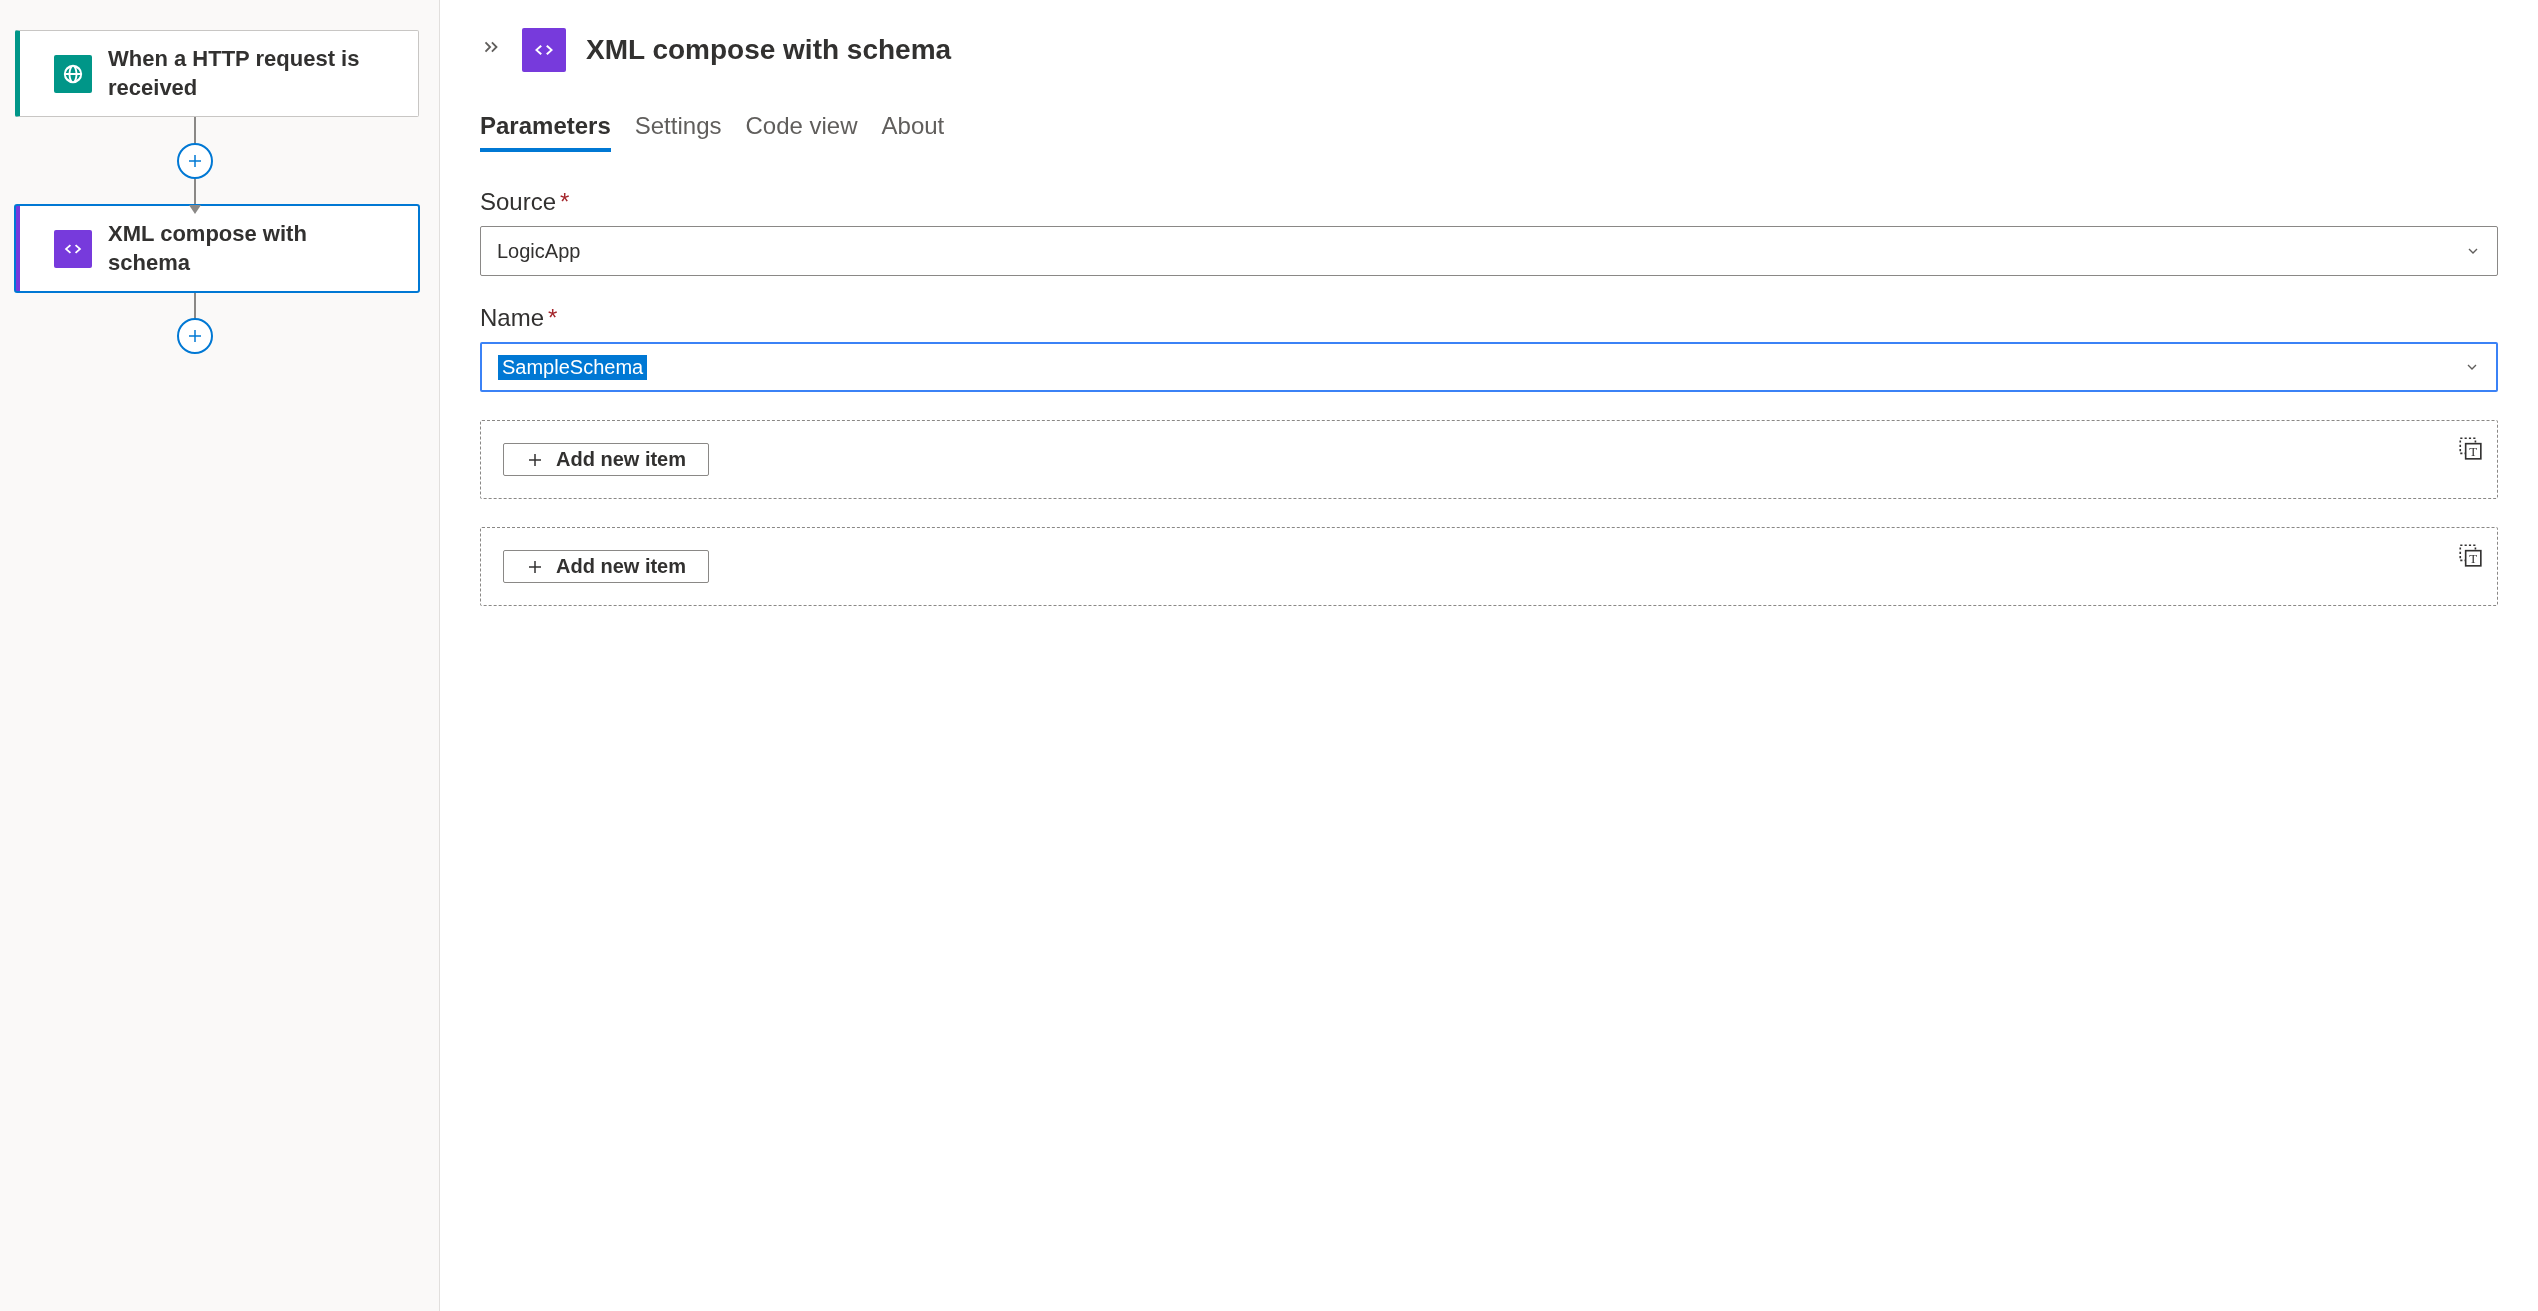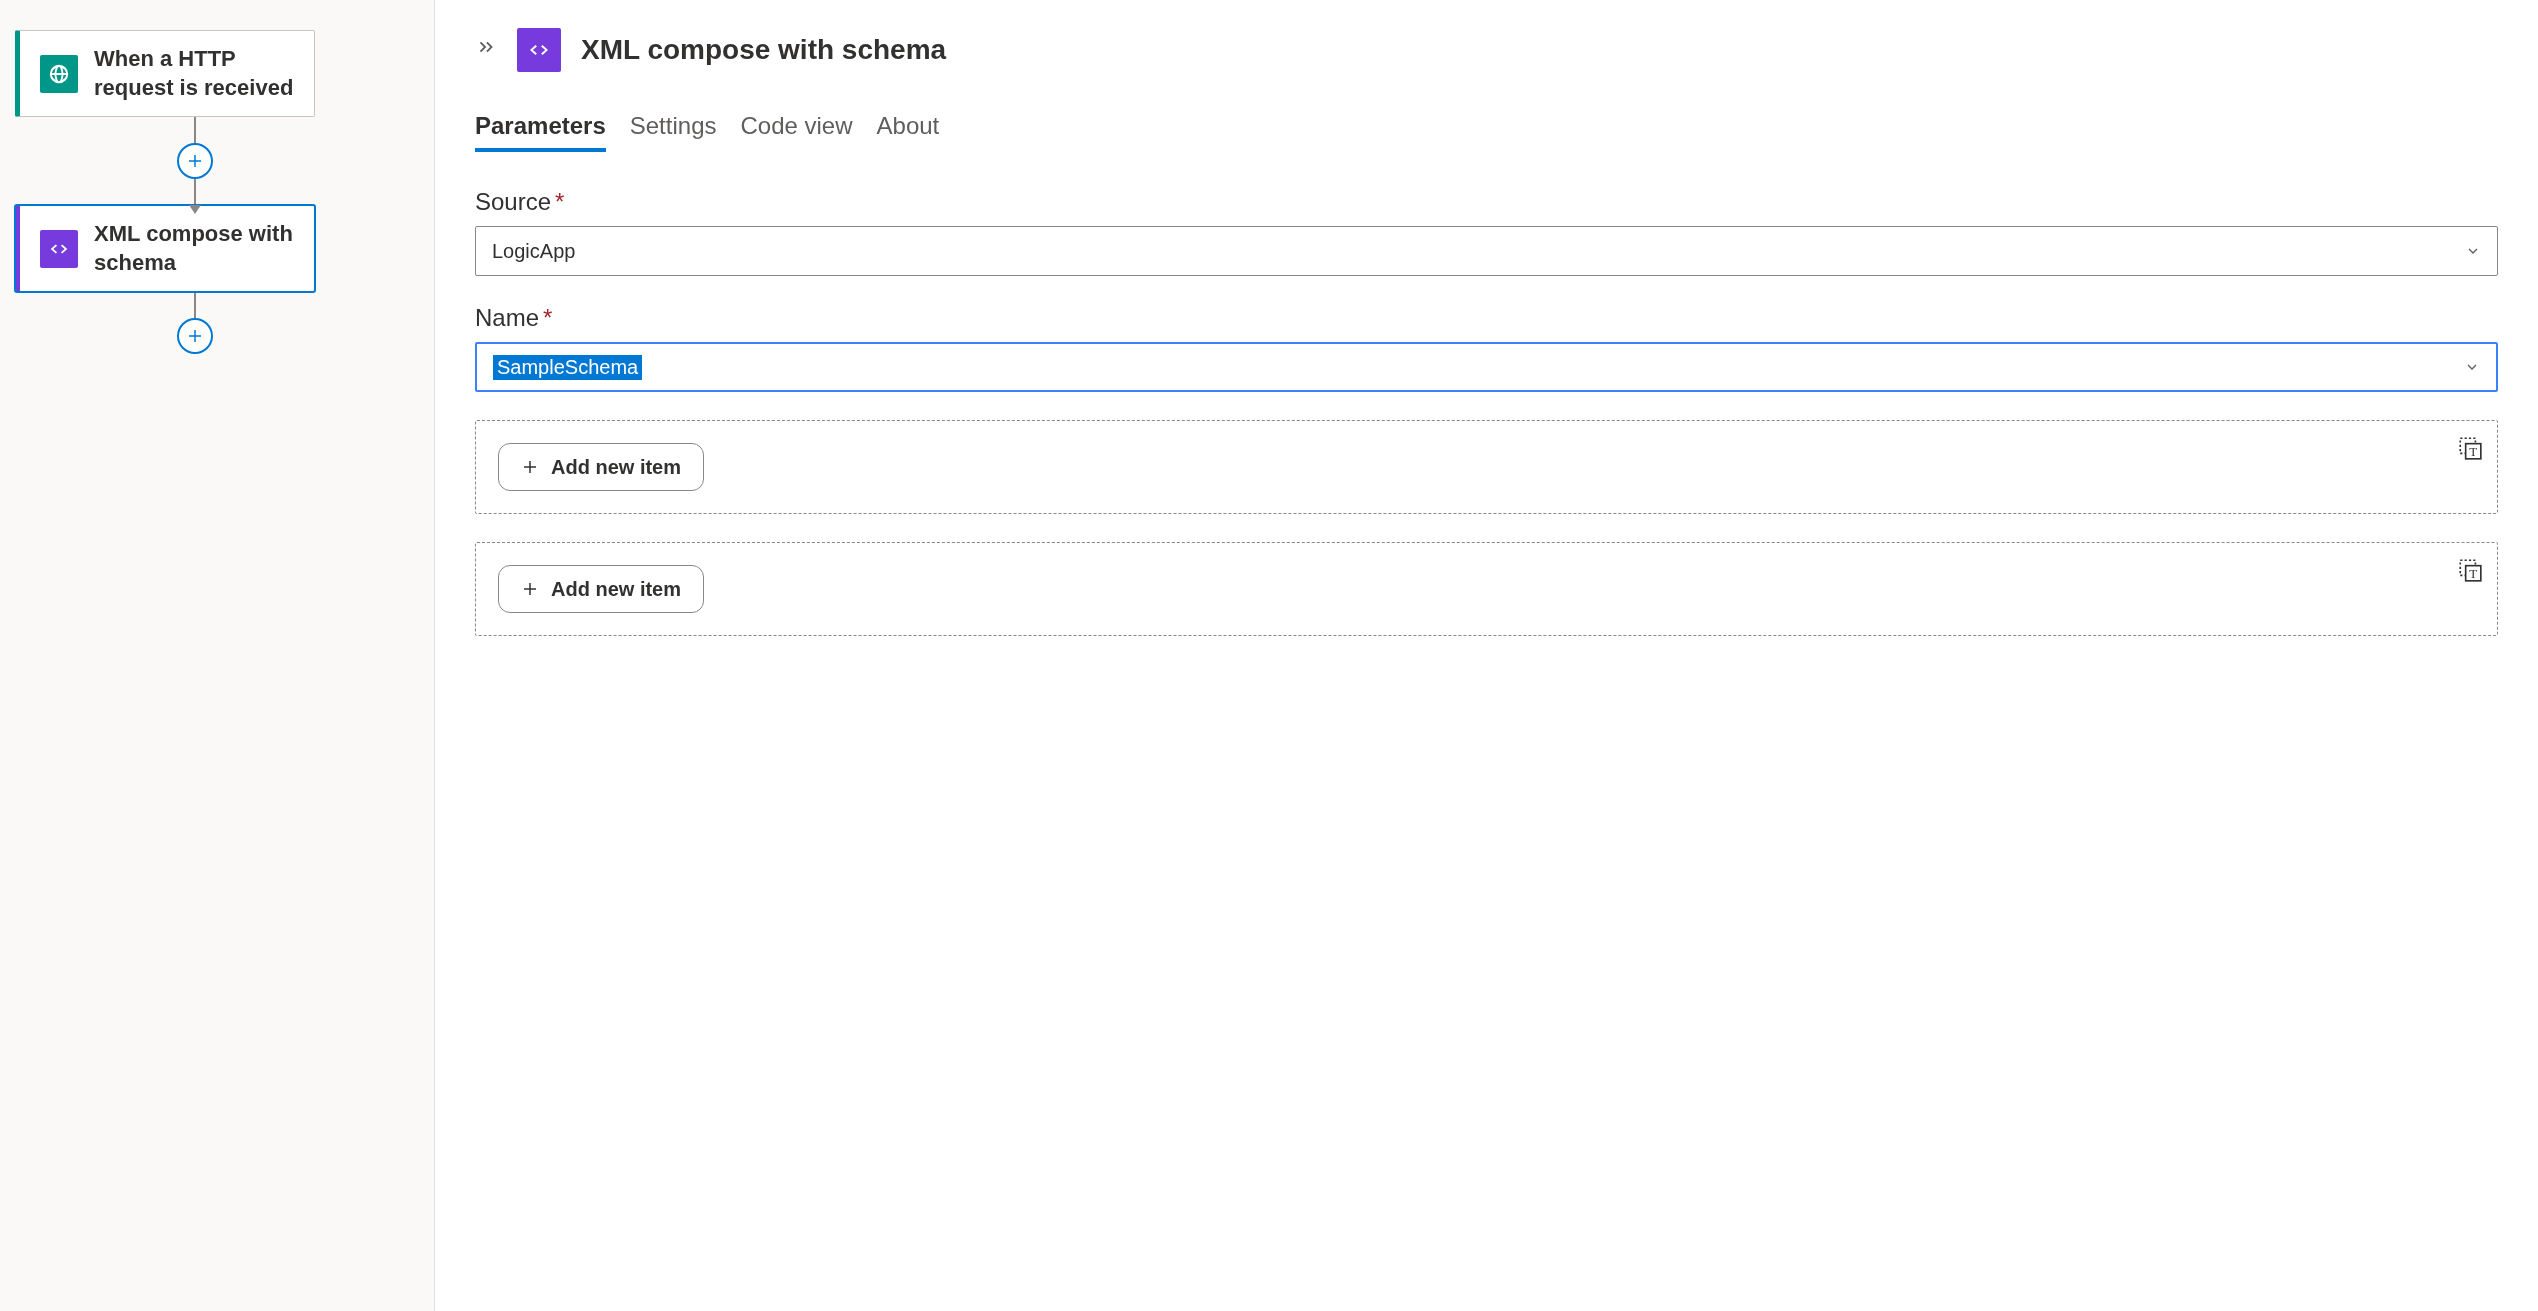--- a/index.html
+++ b/index.html
@@ -22,24 +22,24 @@
     background: #faf9f8;
     padding: 30px 20px 20px 15px;
     border-right: 1px solid #e1dfdd;
     position: relative;
   }
   .node {
     background: #ffffff;
     border: 1px solid #c8c6c4;
     border-left: 5px solid;
     border-radius: 2px;
-    width: 300px;
-    display: flex;
-    align-items: center;
-    padding: 14px 20px;
+    width: 404px;
+    display: flex;
+    align-items: center;
+    padding: 14px 34px;
     gap: 16px;
   }
   .node.trigger { border-left-color: #009688; }
   .node.action  { border-left-color: #773adc; }
   .node.selected {
     outline: 2px solid #0078d4;
     outline-offset: -1px;
   }
   .node-icon {
     width: 38px;
@@ -181,30 +181,30 @@
 
   .array-box {
     border: 1px dashed #8a8886;
     padding: 22px;
     position: relative;
     border-radius: 2px;
   }
   .add-item-btn {
     border: 1px solid #8a8886;
     background: #fff;
-    height: 48px;
+    height: 33px;
     padding: 0 22px;
     display: inline-flex;
     align-items: center;
     gap: 12px;
     font-size: 20px;
     font-weight: 600;
     color: #323130;
     cursor: pointer;
-    border-radius: 12px;
+    border-radius: 2px;
   }
   .add-item-btn svg { stroke: #323130; }
   .array-corner-icon {
     position: absolute;
     top: 14px;
     right: 14px;
     width: 26px;
     height: 26px;
     cursor: pointer;
   }

